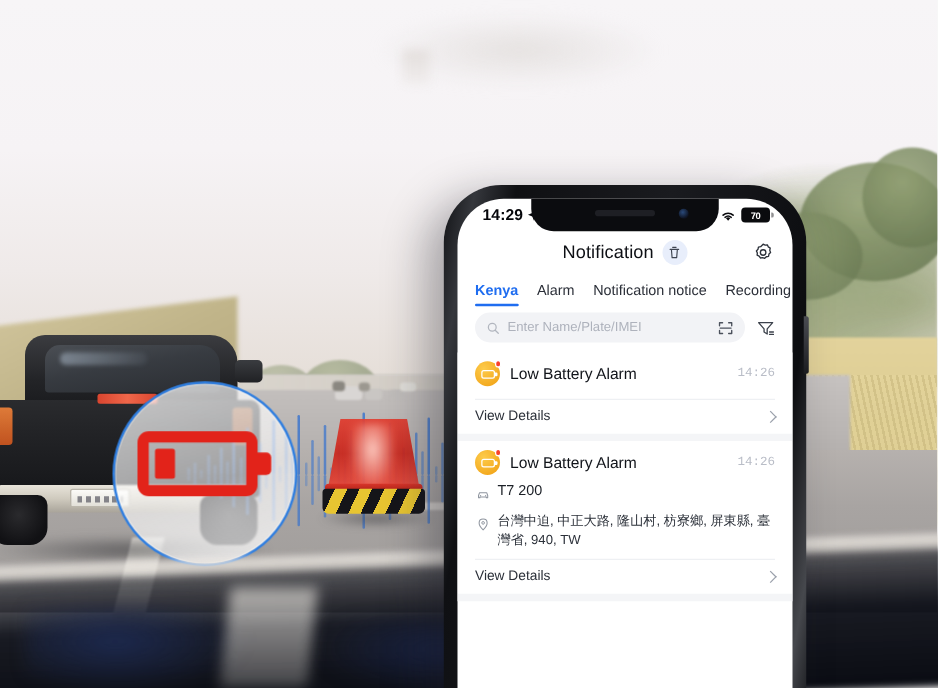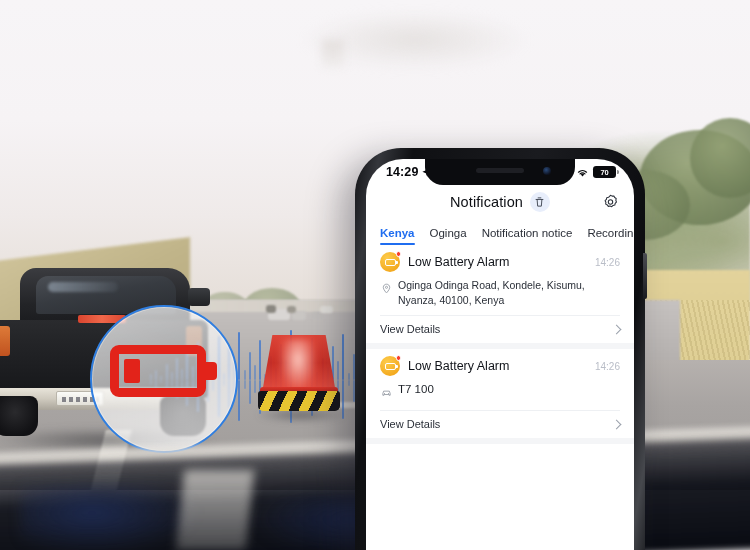--- a/index.html
+++ b/index.html
@@ -389,21 +389,21 @@
   }
   .alert-ico .bshape::after {
     content:""; position:absolute; right:-3px; top:1.6px; width:1.6px; height:2.6px;
     background:#fff; border-radius:0 1px 1px 0;
   }
   .alert-dot {
     position: absolute; right: -1px; top: -1px; width: 5.5px; height: 5.5px;
     border-radius: 50%; background: #f8402c; border: 1px solid #fff;
   }
   .alert-title { flex: 1; font-size: 12.5px; color: #11141a; }
-  .alert-time { font-size: 10px; color: #b9bdc7; }
+  .alert-time { font-size: 10px; color: #b9bdc7; font-family: Liberation Mono, monospace; }
 
   .row-line {
     display: flex; align-items: flex-start; gap: 6px;
     padding: 2px 0 2px 1px;
   }
   .row-ico { width: 11px; flex: 0 0 11px; padding-top: 2px; }
   .row-text { font-size: 11.5px; color: #1c2027; line-height: 15px; }
   .row-text.addr { font-size: 10.5px; color: #2b3039; line-height: 14.5px; }
 
   .view-details {
@@ -699,47 +699,59 @@
         <span class="gear-btn">
           <svg width="17" height="17" viewBox="0 0 24 24">
             <path d="M12 2.6 l2.3 1.1 2.5-.3 1.1 2.3 2.1 1.4-.5 2.5.9 2.4-1.8 1.8-.5 2.5-2.5.5-1.8 1.8-2.4-.9-2.5.5-1.4-2.1-2.3-1.1.3-2.5-1.1-2.3 1.8-1.8.5-2.5 2.5-.5z" fill="none" stroke="#2c313a" stroke-width="1.5" stroke-linejoin="round"></path>
             <circle cx="12" cy="12" r="3.1" fill="none" stroke="#2c313a" stroke-width="1.5"></circle>
           </svg>
         </span>
       </div>
 
       <div class="tabs">
         <div class="tab active">Kenya</div>
-        <div class="tab">Oginga</div>
+        <div class="tab">Alarm</div>
         <div class="tab">Notification notice</div>
         <div class="tab">Recording</div>
       </div>
 
+      <div class="search-row">
+        <div class="search-box">
+          <svg width="11" height="11" viewBox="0 0 24 24">
+            <circle cx="10.5" cy="10.5" r="6.8" fill="none" stroke="#b2b6bf" stroke-width="2.2"></circle>
+            <path d="M15.6 15.6 L21 21" stroke="#b2b6bf" stroke-width="2.2" stroke-linecap="round"></path>
+          </svg>
+          <span class="search-ph">Enter Name/Plate/IMEI</span>
+          <span class="scan-ico">
+            <svg width="13" height="13" viewBox="0 0 24 24">
+              <path d="M3 8.5 V4 h4.5 M16.5 4 H21 v4.5 M21 15.5 V20 h-4.5 M7.5 20 H3 v-4.5" fill="none" stroke="#4b515c" stroke-width="2" stroke-linecap="round" stroke-linejoin="round"></path>
+              <path d="M4 12 h16" stroke="#4b515c" stroke-width="1.8" stroke-linecap="round"></path>
+            </svg>
+          </span>
+        </div>
+        <span class="filter-ico">
+          <svg width="15" height="15" viewBox="0 0 24 24">
+            <path d="M3 5 h18 L14 13 v6.5 L10 17 v-4 Z" fill="none" stroke="#3c424c" stroke-width="1.7" stroke-linejoin="round"></path>
+            <path d="M17 17 h5 M17 20 h5" stroke="#3c424c" stroke-width="1.7" stroke-linecap="round"></path>
+          </svg>
+        </span>
+      </div>
 
       <div class="list">
 
         <div class="card">
           <div class="card-top">
             <span class="alert-ico-wrap">
               <span class="alert-ico">
                   <span class="bshape"></span>
                 </span>
               <span class="alert-dot"></span>
             </span>
             <span class="alert-title">Low Battery Alarm</span>
             <span class="alert-time">14:26</span>
-          </div>
-          <div class="row-line">
-            <span class="row-ico">
-              <svg width="11" height="11" viewBox="0 0 24 24">
-                <path d="M12 2.6 c4 0 7 3 7 6.9 C19 14.6 12 21.6 12 21.6 S5 14.6 5 9.5 C5 5.6 8 2.6 12 2.6 Z" fill="none" stroke="#8f959f" stroke-width="1.8"></path>
-                <circle cx="12" cy="9.4" r="2.3" fill="none" stroke="#8f959f" stroke-width="1.7"></circle>
-              </svg>
-            </span>
-            <span class="row-text addr">Oginga Odinga Road, Kondele, Kisumu, Nyanza, 40100, Kenya</span>
           </div>
           <div class="view-details">
             <span class="vd-label">View Details</span>
             <span class="chev"></span>
           </div>
         </div>
 
         <div class="card-gap"></div>
 
         <div class="card">
@@ -754,21 +766,30 @@
             <span class="alert-time">14:26</span>
           </div>
           <div class="row-line">
             <span class="row-ico">
               <svg width="11" height="11" viewBox="0 0 24 24">
                 <path d="M4 14 l1.8-5 h12.4 L20 14 v4 h-2.4 v-1.6 H6.4 V18 H4 Z" fill="none" stroke="#8f959f" stroke-width="1.8" stroke-linejoin="round"></path>
                 <circle cx="7.6" cy="14.4" r="1.1" fill="#8f959f"></circle>
                   <circle cx="16.4" cy="14.4" r="1.1" fill="#8f959f"></circle>
               </svg>
             </span>
-            <span class="row-text">T7 100</span>
+            <span class="row-text">T7 200</span>
+          </div>
+          <div class="row-line">
+            <span class="row-ico">
+              <svg width="11" height="11" viewBox="0 0 24 24">
+                <path d="M12 2.6 c4 0 7 3 7 6.9 C19 14.6 12 21.6 12 21.6 S5 14.6 5 9.5 C5 5.6 8 2.6 12 2.6 Z" fill="none" stroke="#8f959f" stroke-width="1.8"></path>
+                <circle cx="12" cy="9.4" r="2.3" fill="none" stroke="#8f959f" stroke-width="1.7"></circle>
+              </svg>
+            </span>
+            <span class="row-text addr">台灣中迫, 中正大路, 隆山村, 枋寮鄉, 屏東縣, 臺灣省, 940, TW</span>
           </div>
           <div class="view-details">
             <span class="vd-label">View Details</span>
             <span class="chev"></span>
           </div>
         </div>
 
         <div class="card-gap"></div>
       </div>
 

